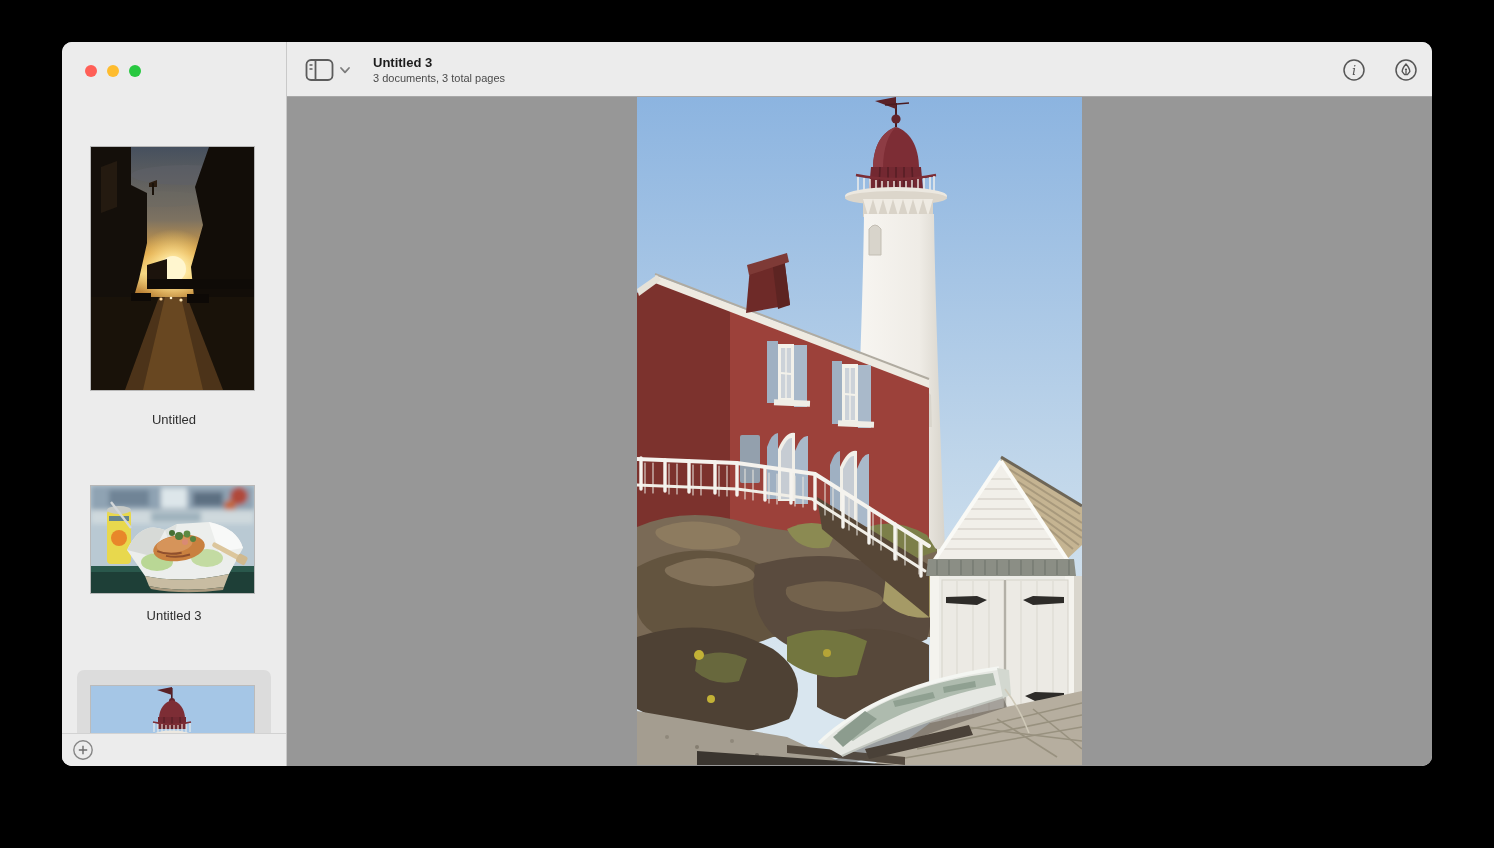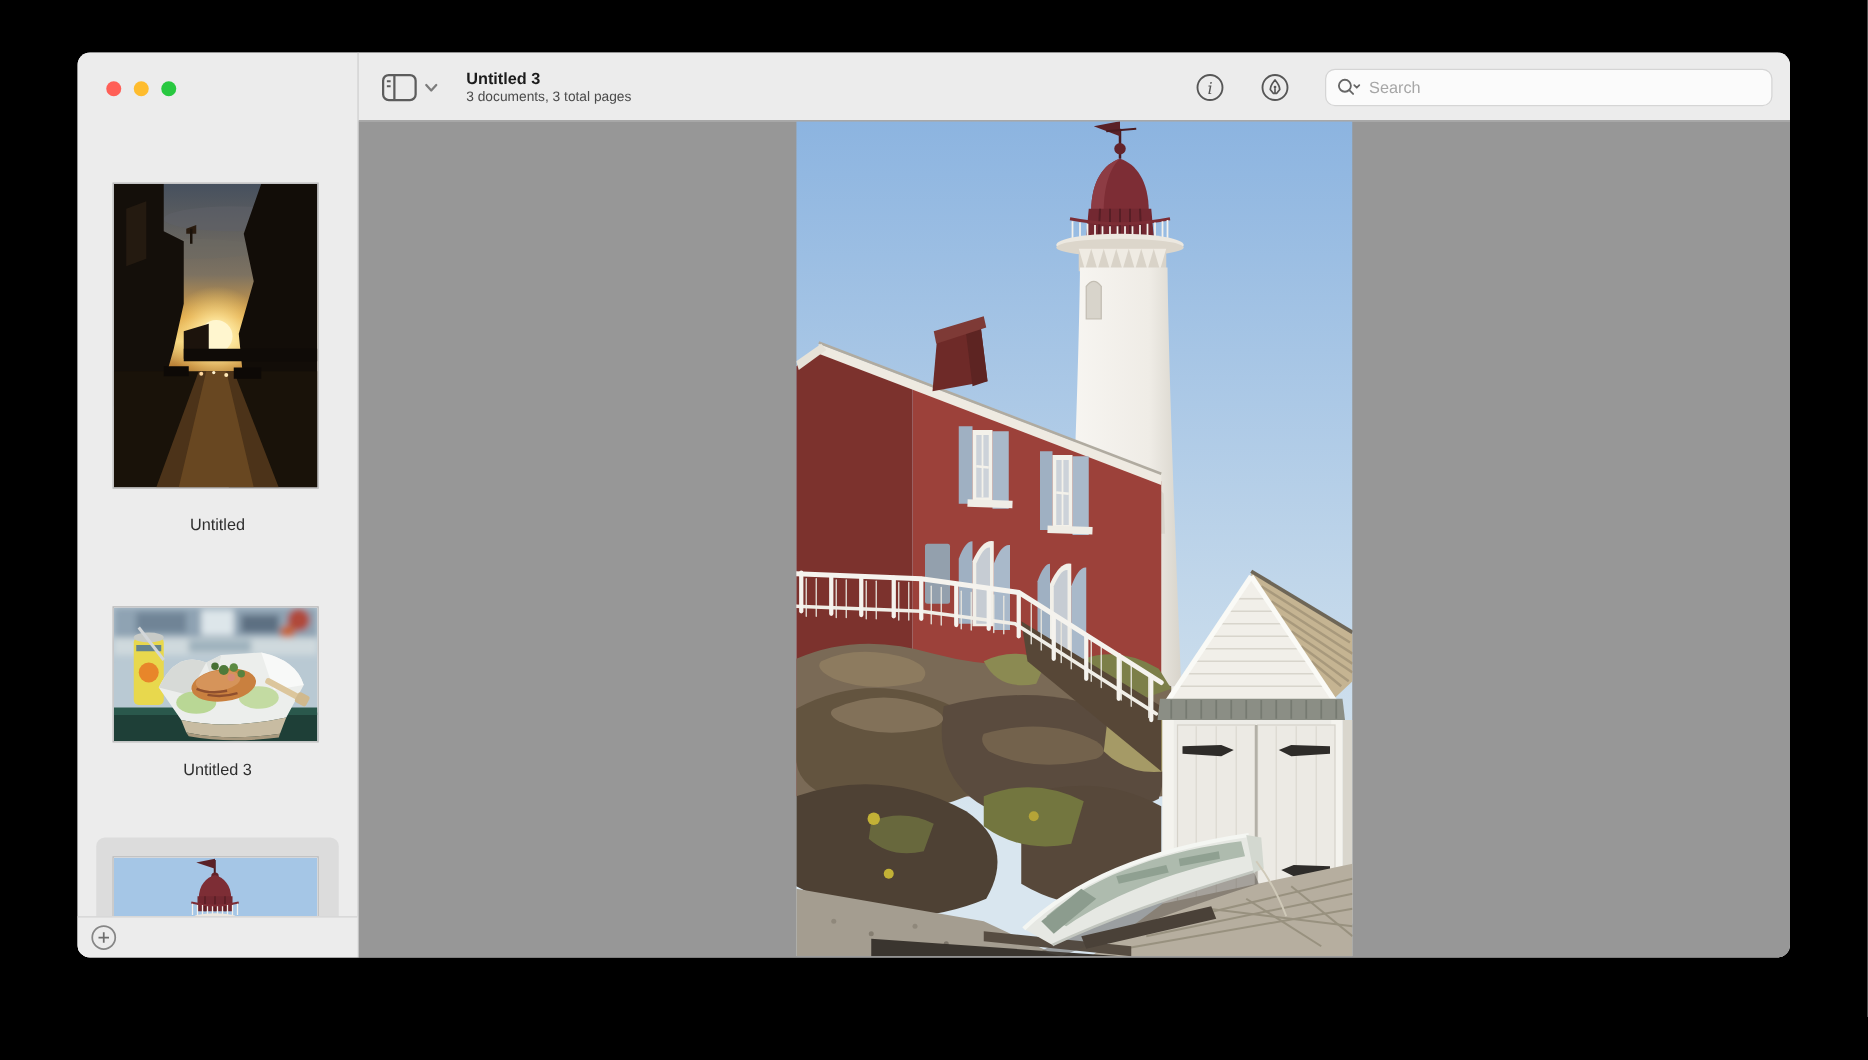--- a/index.html
+++ b/index.html
@@ -230,28 +230,20 @@
           </svg>
         </button>
         <button class="tb-btn">
           <svg width="24" height="24" viewBox="0 0 24 24">
             <circle cx="12" cy="12" r="10" fill="none" stroke="#565656" stroke-width="1.5"></circle>
             <path d="M12,6 C14.6,9 15.8,11.4 15.8,13.6 L13.4,16.6 L10.6,16.6 L8.2,13.6 C8.2,11.4 9.4,9 12,6 Z" fill="none" stroke="#565656" stroke-width="1.4" stroke-linejoin="round"></path>
             <line x1="12" y1="16.4" x2="12" y2="12.6" stroke="#565656" stroke-width="1.3"></line>
             <circle cx="12" cy="11.6" r="1.1" fill="#565656"></circle>
           </svg>
         </button>
-        <div class="search-field">
-          <svg width="22" height="18" viewBox="0 0 22 18">
-            <circle cx="7.5" cy="7.5" r="5.2" fill="none" stroke="#666" stroke-width="1.6"></circle>
-            <line x1="11.3" y1="11.3" x2="14.6" y2="14.6" stroke="#666" stroke-width="1.6" stroke-linecap="round"></line>
-            <polyline points="15.6,7 17.8,9.2 20,7" fill="none" stroke="#666" stroke-width="1.5" stroke-linecap="round" stroke-linejoin="round"></polyline>
-          </svg>
-          <input type="text" value="" placeholder="Search" style="">
-        </div>
       </div>
     </header>
 
     <div class="content">
 
       <svg class="photo" viewBox="0 0 445 668" preserveAspectRatio="none">
         <defs>
           <linearGradient id="sky" x1="0" y1="0" x2="0" y2="1">
             <stop offset="0" stop-color="#8cb4e0"></stop>
               <stop offset="0.55" stop-color="#c0d6ea"></stop>

